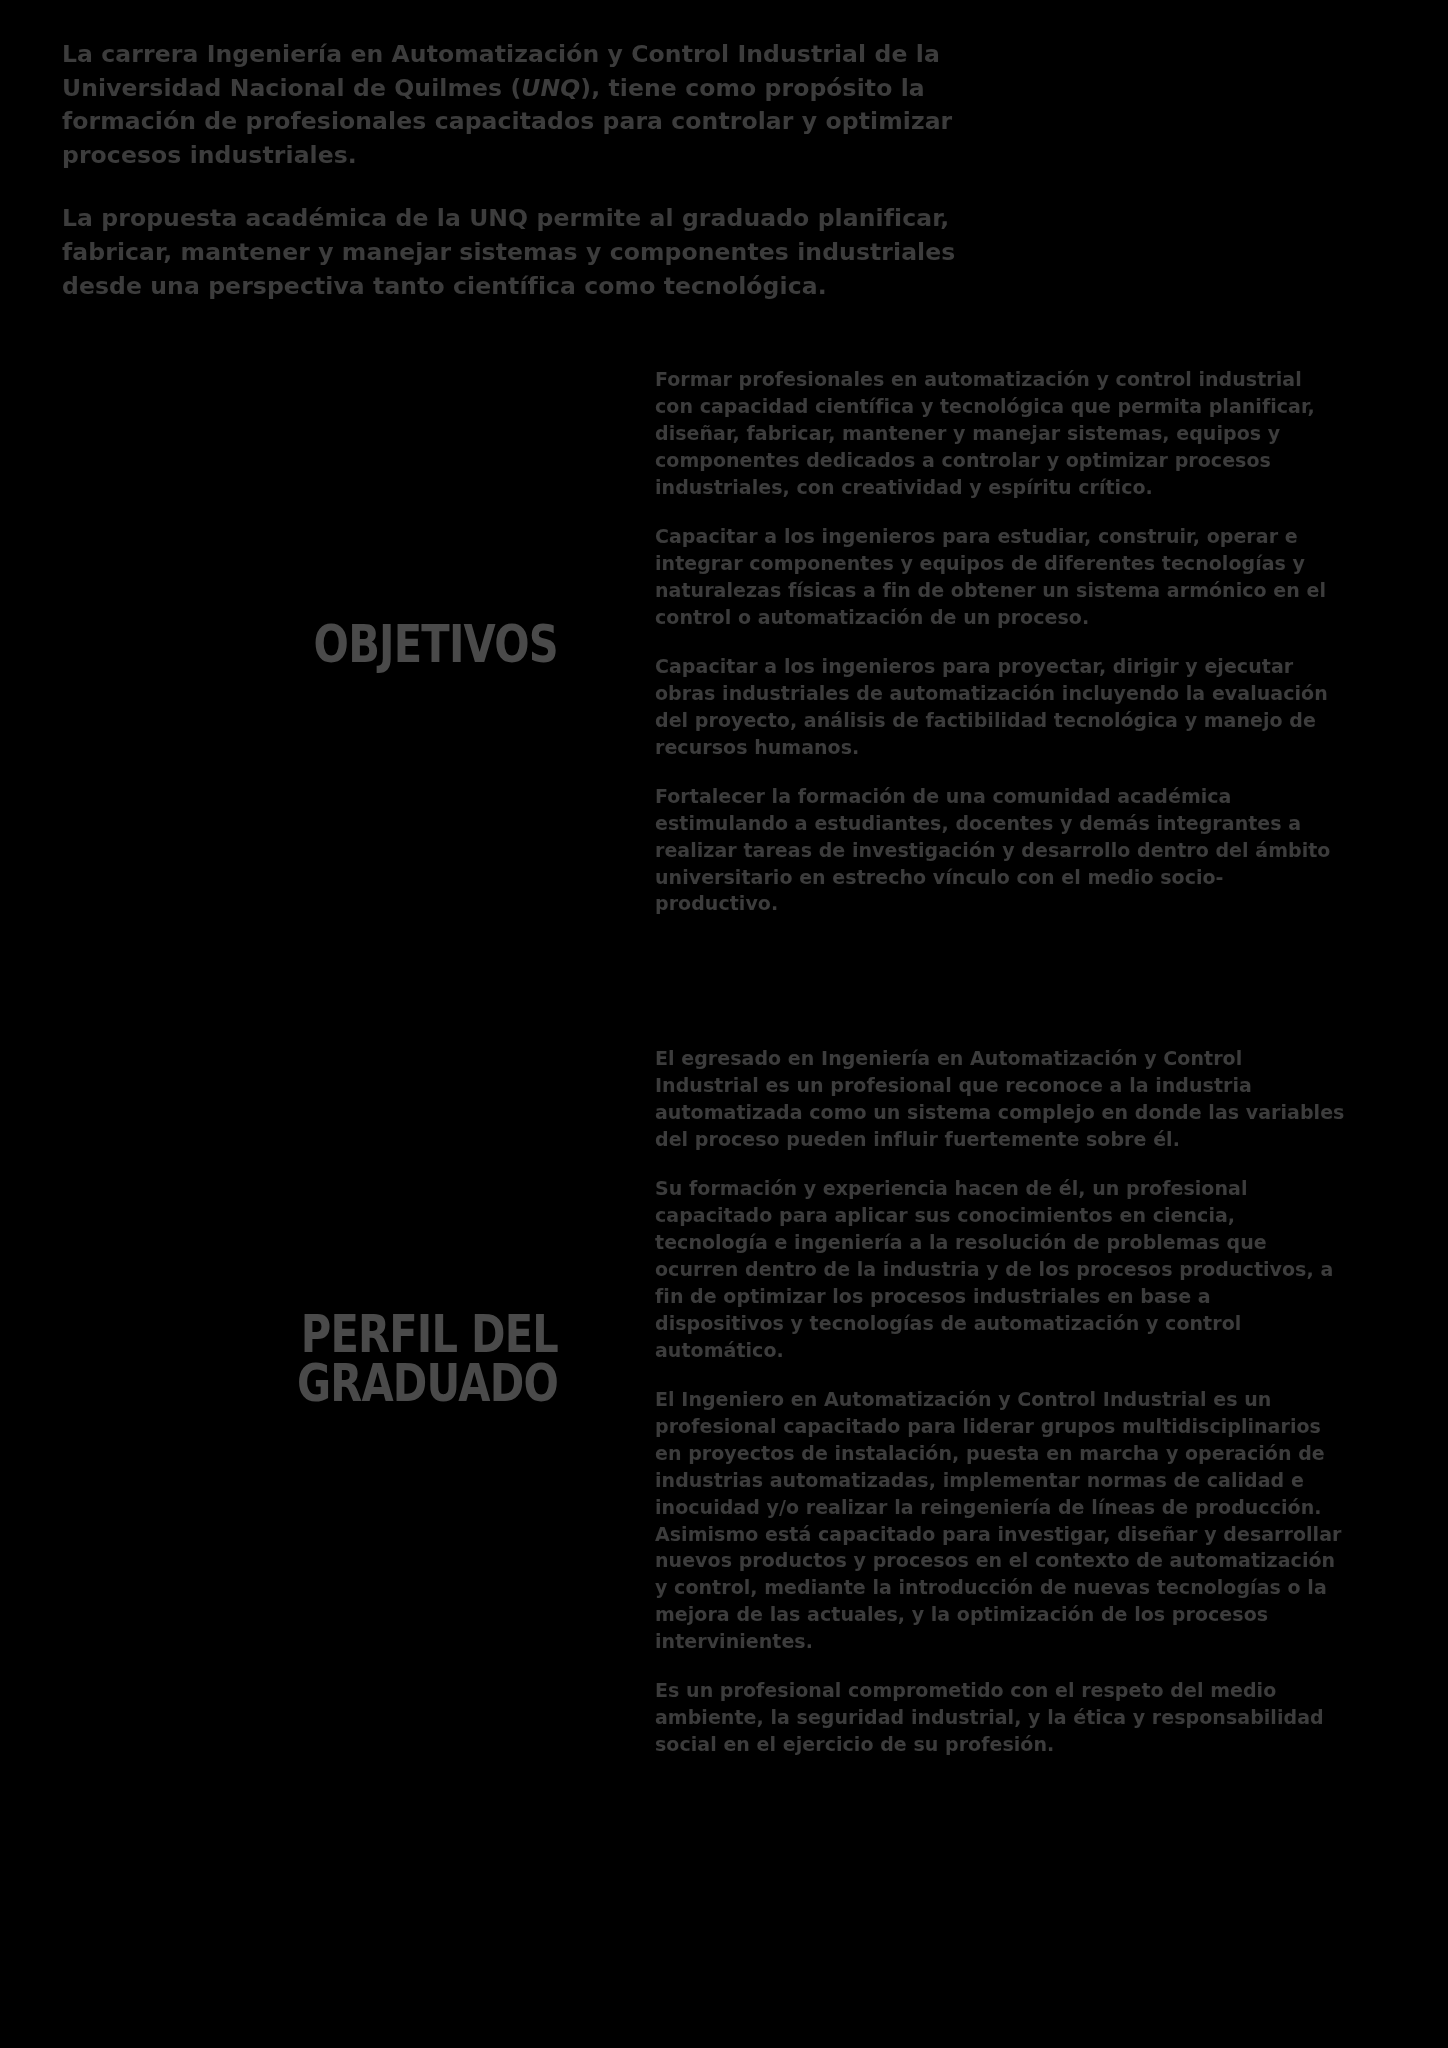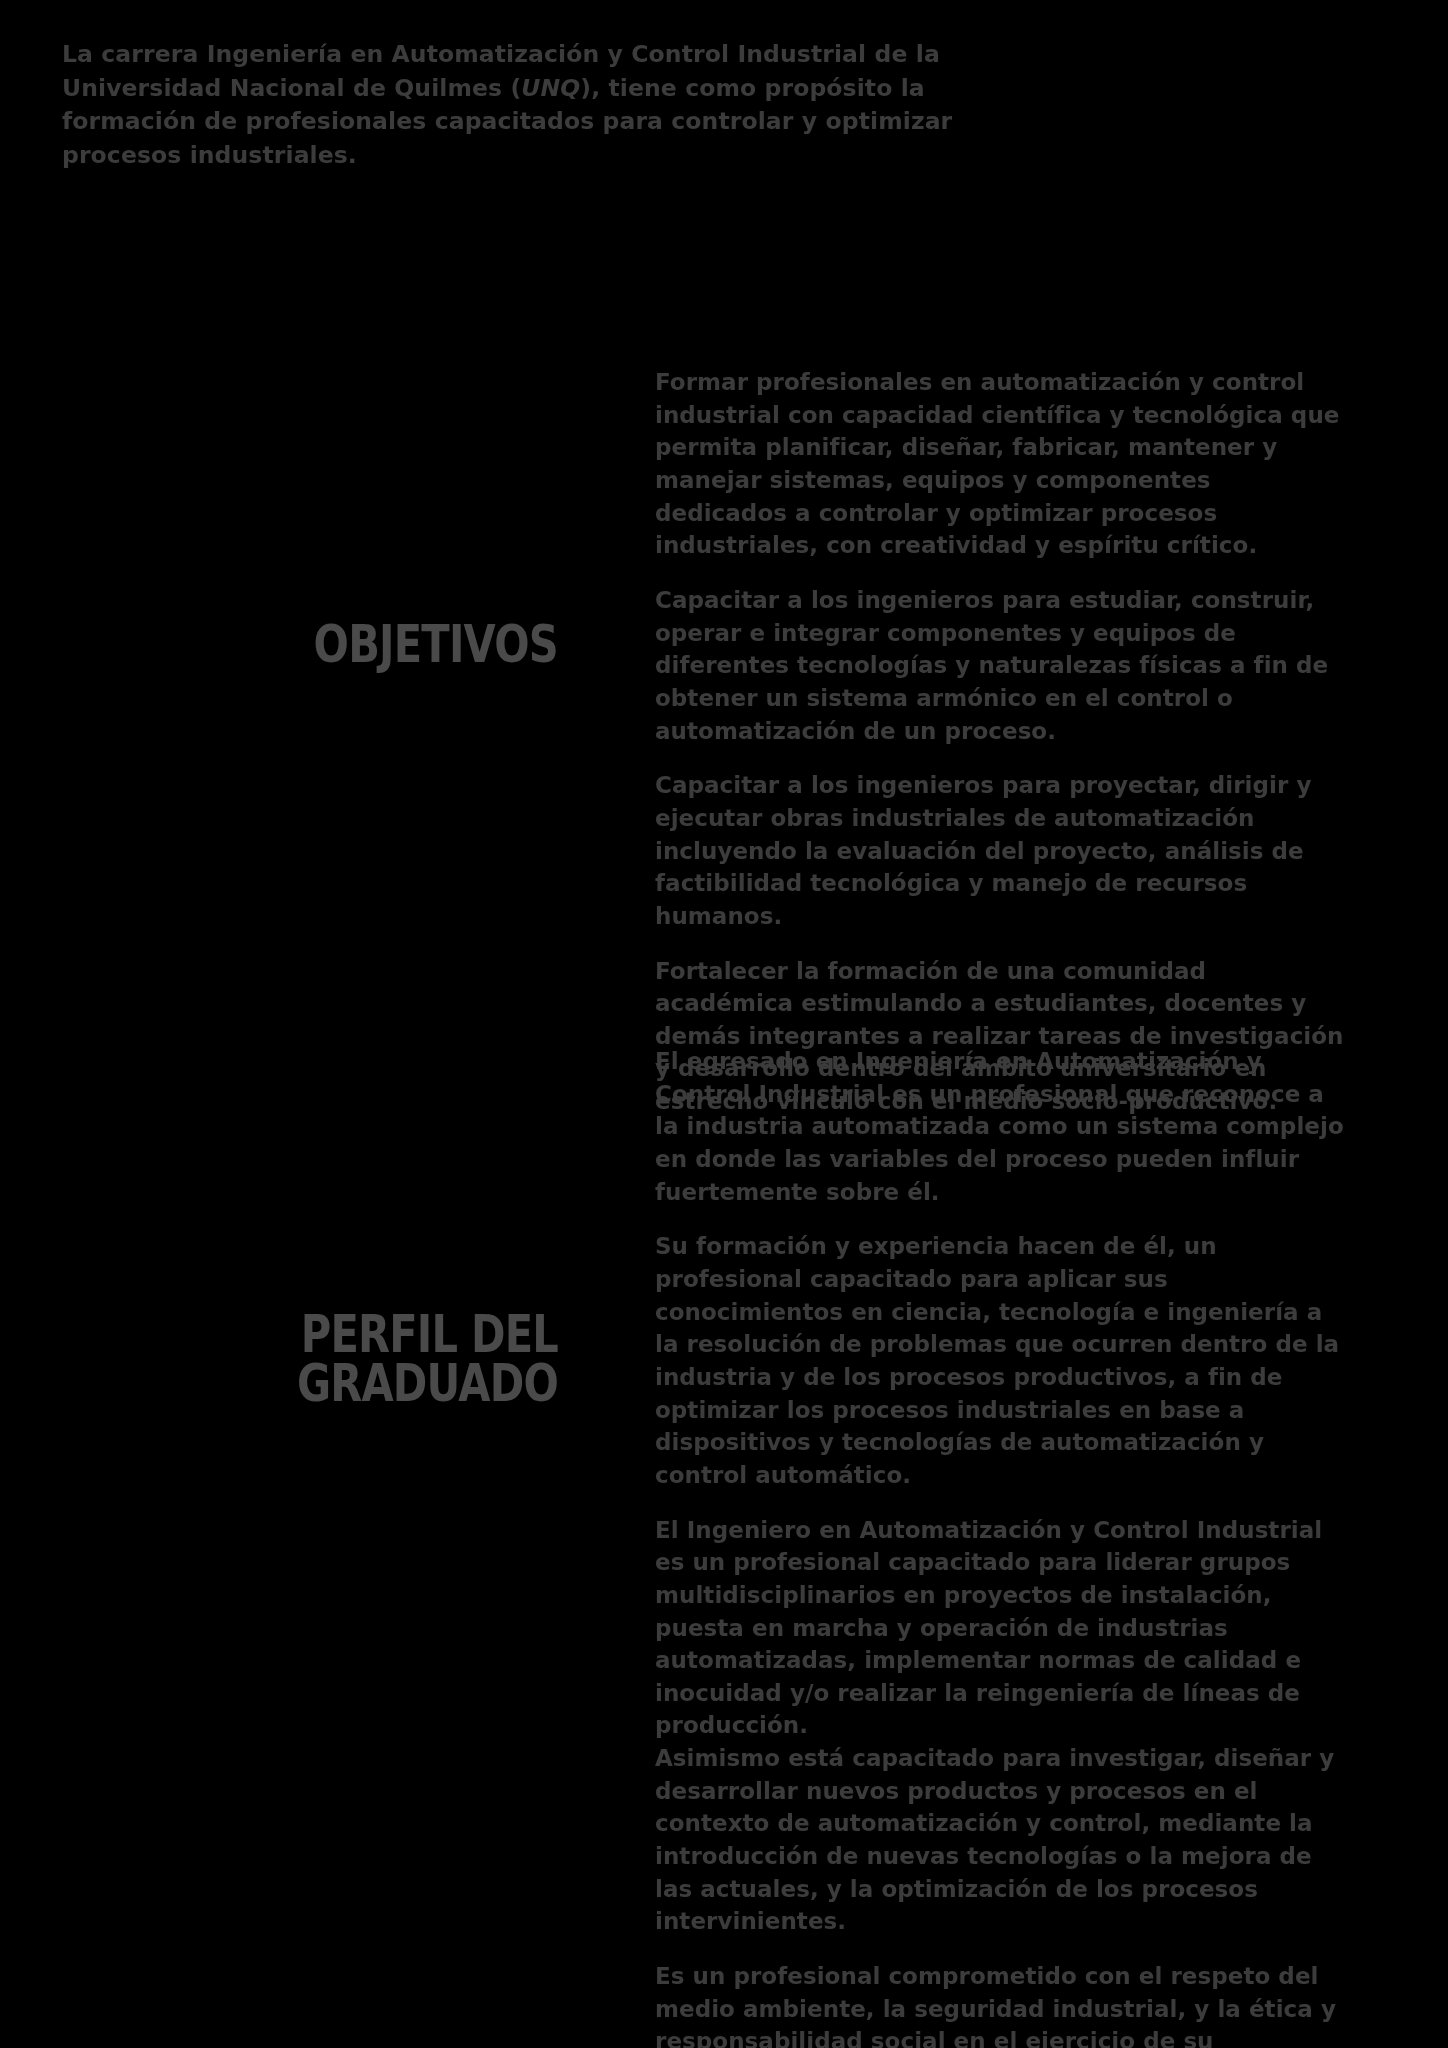--- a/index.html
+++ b/index.html
@@ -70,21 +70,21 @@
     right: 890px;
     top: 1310px;
     width: 520px;
   }
 
   
   .body-col {
     position: absolute;
     left: 655px;
     width: 690px;
-    font-size: 23px;
+    font-size: 19px;
     line-height: 1.42;
     font-weight: bold;
     color: #3c3c3c;
     letter-spacing: 0.05px;
   }
   #objetivos-body { top: 366px; }
   #perfil-body { top: 1008px; margin-top: 37px; }
 
   .body-col p {
     margin: 0 0 22px 0;
@@ -97,20 +97,21 @@
   }
 </style>
 </head>
 <body>
 
 <div class="page">
 
   <div class="intro">
     <p><span>La carrera </span><span class="b">Ingeniería en Automatización y Control Industrial</span> <span>de la Universidad Nacional de Quilmes (</span><span class="bi">UNQ</span><span>), tiene como propósito la formación de profesionales capacitados para controlar y optimizar procesos industriales.</span></p>
     <div class="spacer"></div>
+    <p>La propuesta académica de la UNQ permite al graduado planificar, fabricar, mantener y manejar sistemas y componentes industriales desde una perspectiva tanto científica como tecnológica.</p>
   </div>
 
   <div class="section-title" id="objetivos-title">OBJETIVOS</div>
 
   <div class="body-col" id="objetivos-body">
     <p>Formar profesionales en automatización y control industrial con capacidad científica y tecnológica que permita planificar, diseñar, fabricar, mantener y manejar sistemas, equipos y componentes dedicados a controlar y optimizar procesos industriales, con creatividad y espíritu crítico.</p>
     <p>Capacitar a los ingenieros para estudiar, construir, operar e integrar componentes y equipos de diferentes tecnologías y naturalezas físicas a fin de obtener un sistema armónico en el control o automatización de un proceso.</p>
     <p>Capacitar a los ingenieros para proyectar, dirigir y ejecutar obras industriales de automatización incluyendo la evaluación del proyecto, análisis de factibilidad tecnológica y manejo de recursos humanos.</p>
     <p>Fortalecer la formación de una comunidad académica estimulando a estudiantes, docentes y demás integrantes a realizar tareas de investigación y desarrollo dentro del ámbito universitario en estrecho vínculo con el medio socio-productivo.</p>
   </div>

